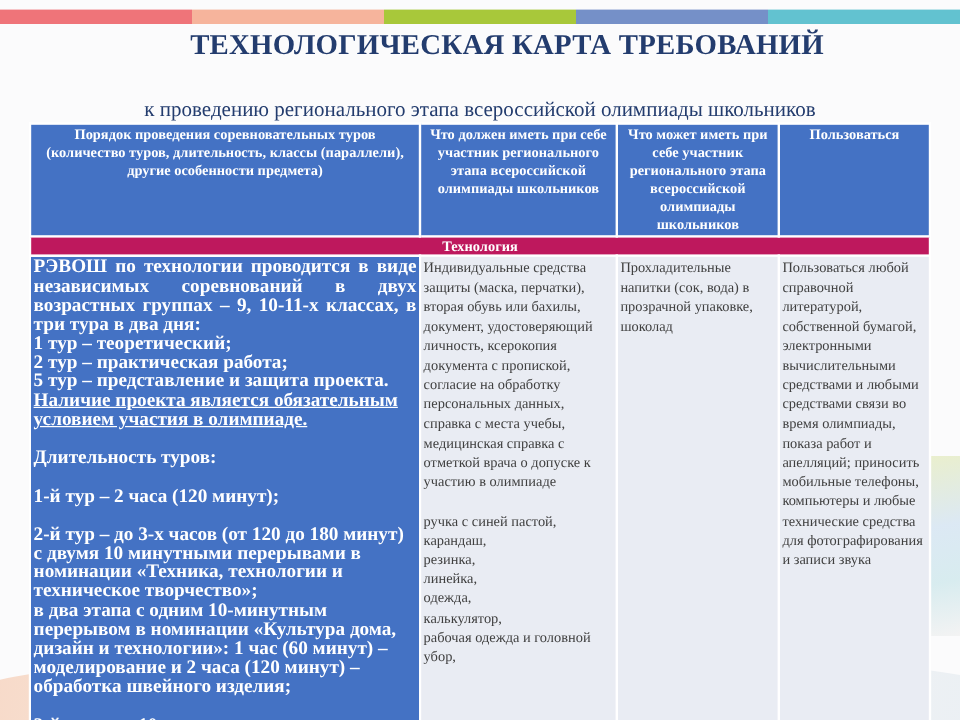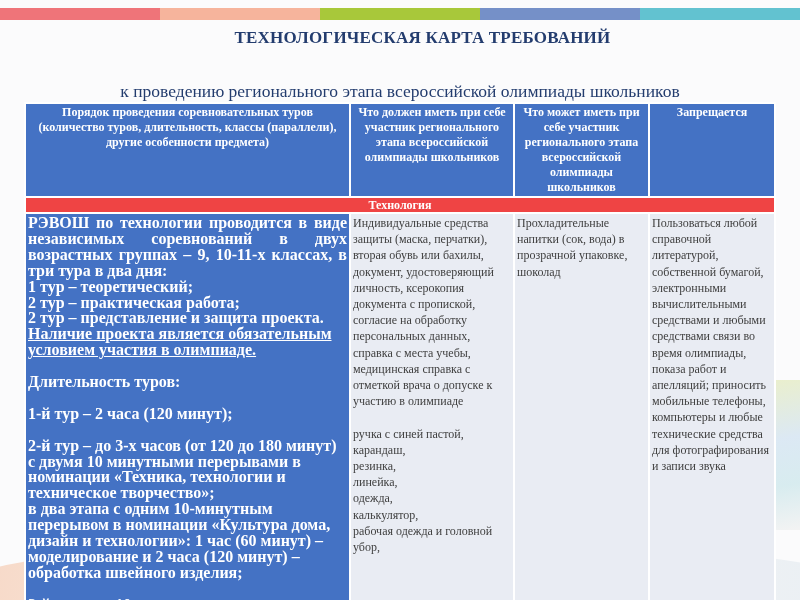--- a/index.html
+++ b/index.html
@@ -14,33 +14,33 @@
     position: absolute; left: -40px; bottom: -30px; width: 900px; height: 90px;
     background: linear-gradient(100deg, #f6d3c0 0%, #f9e9d9 30%, #f2f2f2 60%, #e8eef3 100%);
     border-radius: 50% 50% 0 0; opacity: 0.9;
   }
   .deco-swoosh-right {
     position: absolute; right: 0; top: 380px; width: 40px; height: 150px;
     background: linear-gradient(170deg, #e6ecc0 0%, #d4e4f2 40%, #cfe8ec 70%, #f1f1f1 100%);
     opacity: 0.8;
   }
   .title-block { position: absolute; top: 27px; left: 0; width: 800px; text-align: center; color: #233c6e; }
-  .title-main { font-size: 17px; font-weight: bold; line-height: 22px; letter-spacing: 0.2px; padding-left: 45px; }
+  .title-main { font-size: 24px; font-weight: bold; line-height: 22px; letter-spacing: 0.2px; padding-left: 45px; }
   .title-sub { font-size: 17.5px; line-height: 21px; margin-top: 32px; }
   table.req {
     position: absolute; top: 102px; left: 24px; width: 750px;
     border-collapse: collapse; table-layout: fixed;
   }
   table.req td, table.req th { border: 2px solid #ffffff; vertical-align: top; padding: 1px 2px; }
   th.hcell {
     background: #4472c4; color: #ffffff; font-weight: bold; font-size: 12px; line-height: 15px;
     text-align: center; height: 90px; padding-top: 2px;
   }
   td.section {
-    background: #ef4444; color: #ffffff; font-weight: bold; font-size: 12px; line-height: 12px;
+    background: #be185d; color: #ffffff; font-weight: bold; font-size: 12px; line-height: 12px;
     text-align: center; padding: 0; height: 12px;
   }
   td.col1 {
     background: #4472c4; color: #ffffff; font-weight: bold; font-size: 16px; line-height: 15.9px;
     height: 380px; padding: 0 1px 0 1px; position: relative;
   }
   td.col1 p { margin: 0; }
   td.col1 .justify { text-align: justify; text-align-last: left; }
   td.col1 .ul { text-decoration: underline; }
   td.col1 .gap { height: 15.9px; }
@@ -74,33 +74,33 @@
     <col style="width:325px">
     <col style="width:164px">
     <col style="width:135px">
     <col style="width:126px">
   </colgroup>
   <thead>
     <tr>
       <th class="hcell">Порядок проведения соревновательных туров (количество туров, длительность, классы (параллели), другие особенности предмета)</th>
       <th class="hcell">Что должен иметь при себе участник регионального этапа всероссийской олимпиады школьников</th>
       <th class="hcell">Что может иметь при себе участник регионального этапа всероссийской олимпиады школьников</th>
-      <th class="hcell">Запрещается</th>
+      <th class="hcell">Пользоваться</th>
     </tr>
   </thead>
   <tbody>
     <tr>
       <td class="section" colspan="4">Технология</td>
     </tr>
     <tr>
       <td class="col1">
         <p class="justify">РЭВОШ по технологии проводится в виде независимых соревнований в двух возрастных группах – 9, 10-11-х классах, в три тура в два дня:</p>
         <p>1 тур – теоретический;</p>
         <p>2 тур – практическая работа;</p>
-        <p>2 тур – представление и защита проекта.</p>
+        <p>5 тур – представление и защита проекта.</p>
         <p class="ul">Наличие проекта является обязательным условием участия в олимпиаде.</p>
         <div class="gap"></div>
         <p>Длительность туров:</p>
         <div class="gap"></div>
         <p>1-й тур – 2 часа (120 минут);</p>
         <div class="gap"></div>
         <p>2-й тур – до 3-х часов (от 120 до 180 минут) с двумя 10 минутными перерывами в номинации «Техника, технологии и техническое творчество»;</p>
         <p> в два этапа с одним 10-минутным перерывом в номинации «Культура дома, дизайн и технологии»: 1 час (60 минут) – моделирование и 2 часа (120 минут) – обработка швейного изделия;</p>
         <div class="gap"></div>
         <p>3-й тур – до 10 минут на каждого участника.</p>

